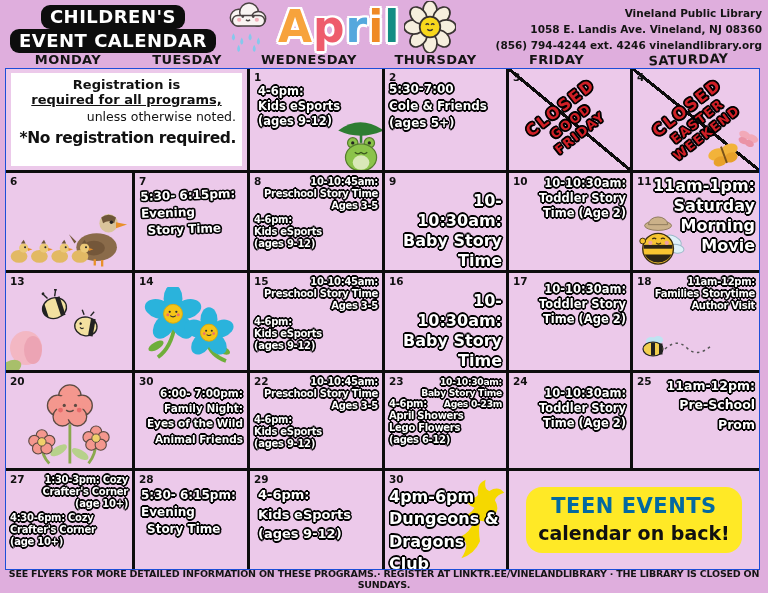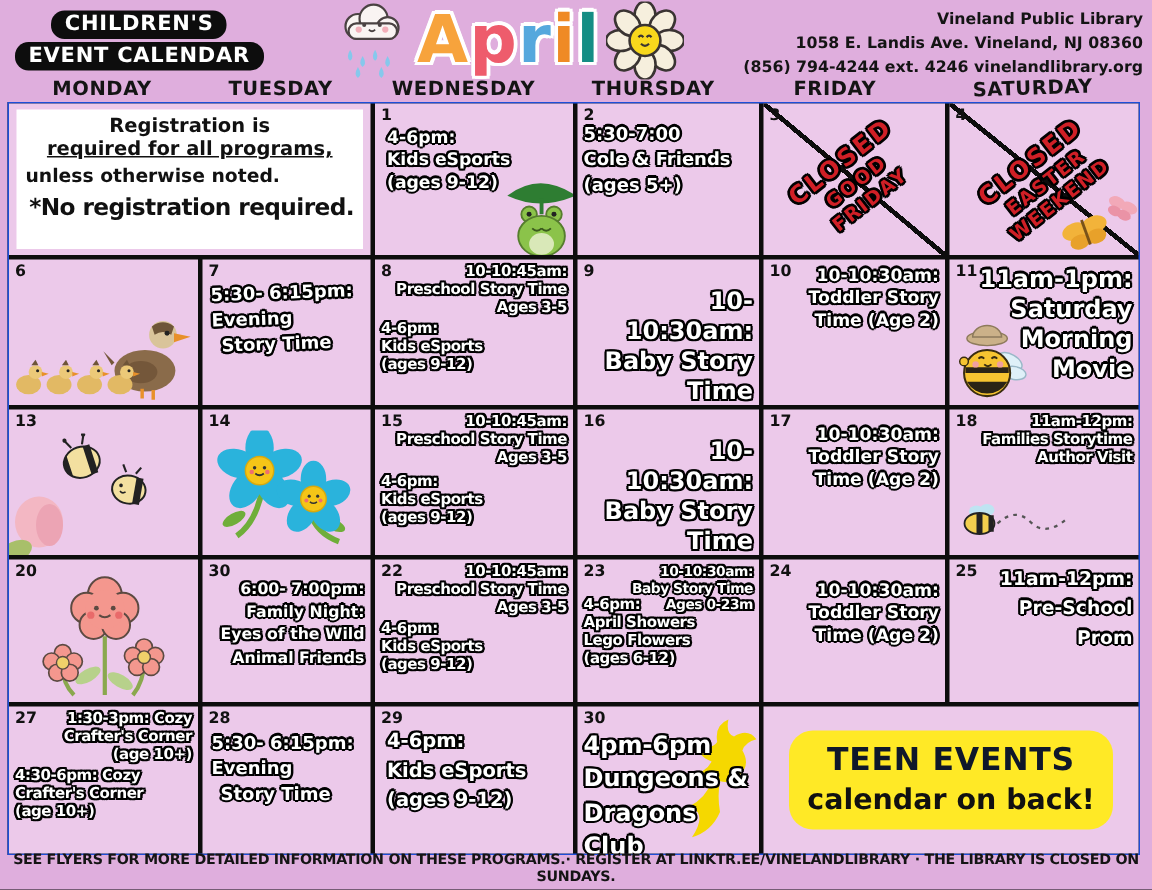--- a/index.html
+++ b/index.html
@@ -11,21 +11,21 @@
   
   .ow{color:#fff;font-weight:bold;
     text-shadow:1.6px 0 0 #000,-1.6px 0 0 #000,0 1.6px 0 #000,0 -1.6px 0 #000,
       1.2px 1.2px 0 #000,-1.2px 1.2px 0 #000,1.2px -1.2px 0 #000,-1.2px -1.2px 0 #000;}
   .owr{color:#d01f26;font-weight:bold;
     text-shadow:1.8px 0 0 #000,-1.8px 0 0 #000,0 1.8px 0 #000,0 -1.8px 0 #000,
       1.3px 1.3px 0 #000,-1.3px 1.3px 0 #000,1.3px -1.3px 0 #000,-1.3px -1.3px 0 #000;}
   
   #badge{position:absolute;left:10px;top:5px;text-align:center;}
   .pill{display:inline-block;background:#0d0d0d;color:#fff;font-weight:bold;
-    border-radius:9px;padding:1px 9px 2px;font-size:14px;letter-spacing:.5px;}
+    border-radius:9px;padding:1px 9px 2px;font-size:18px;letter-spacing:.5px;}
   #titlebox{position:absolute;left:222px;top:1px;display:flex;align-items:center;gap:4px;}
   #month{font-size:44px;font-weight:bold;letter-spacing:1px;line-height:1;
     text-shadow:2.5px 0 0 #fff,-2.5px 0 0 #fff,0 2.5px 0 #fff,0 -2.5px 0 #fff,
       2px 2px 0 #fff,-2px 2px 0 #fff,2px -2px 0 #fff,-2px -2px 0 #fff;}
   #libinfo{position:absolute;right:6px;top:6px;text-align:right;
     font-size:10.5px;font-weight:bold;color:#141414;line-height:1.5;}
   
   #dow{position:absolute;left:5px;top:52px;width:755px;display:grid;
     grid-template-columns:126px 112px 132px 121px 121px 1fr;}
   #dow div{text-align:center;font-weight:bold;font-size:13px;color:#141414;letter-spacing:.4px;}
@@ -43,34 +43,34 @@
   .e9{font-size:9.2px;line-height:1.2;letter-spacing:-.3px;}
   .e10{font-size:10px;line-height:1.2;letter-spacing:-.3px;}
   .e11{font-size:16px;line-height:1.25;}
   .e115{font-size:11.5px;line-height:1.32;}
   .e12{font-size:12px;line-height:1.4;}
   
   .reg{grid-column:1 / span 2;display:flex;}
   .regbox{background:#fff;margin:1px;flex:1;padding:4px 6px;color:#111;}
   .regbox .r1{font-size:13px;font-weight:bold;text-align:center;}
   .regbox .r2{font-size:13px;font-weight:bold;text-align:center;text-decoration:underline;}
-  .regbox .r3{font-size:12.5px;font-weight:bold;text-align:left;margin-top:2px;}
+  .regbox .r3{font-size:12.5px;font-weight:normal;text-align:right;margin-top:2px;}
   .regbox .r4{font-size:15.5px;font-weight:bold;text-align:right;margin-top:5px;letter-spacing:-.4px;}
   
   .closed{background-image:linear-gradient(to top right,
       transparent calc(50% - 1.6px),#0d0d0d calc(50% - 1.6px),
       #0d0d0d calc(50% + 1.6px),transparent calc(50% + 1.6px));}
   .ct{position:absolute;inset:0;display:flex;flex-direction:column;align-items:center;
     justify-content:center;transform:rotate(-38deg);z-index:2;}
   .ct .l1{font-size:16px;letter-spacing:2px;}
   .ct .l2,.ct .l3{font-size:12.5px;letter-spacing:1.5px;}
   
   .teen{grid-column:5 / span 2;display:flex;align-items:center;justify-content:center;}
   .teenbox{background:#ffe926;border-radius:16px;padding:7px 12px 9px;text-align:center;}
-  .teenbox .t1{font-size:21px;font-weight:bold;color:#0f172a;letter-spacing:.5px;}
+  .teenbox .t1{font-size:21px;font-weight:bold;color:#0369a1;letter-spacing:.5px;}
   .teenbox .t2{font-size:19px;font-weight:bold;color:#111;margin-top:4px;}
   
   #footer{position:absolute;left:0;right:0;bottom:3px;text-align:center;
     font-size:9.5px;font-weight:bold;color:#141414;letter-spacing:-.2px;}
   .ico{position:absolute;z-index:1;}
 </style>
 </head>
 <body>
 
 <div id="badge">

